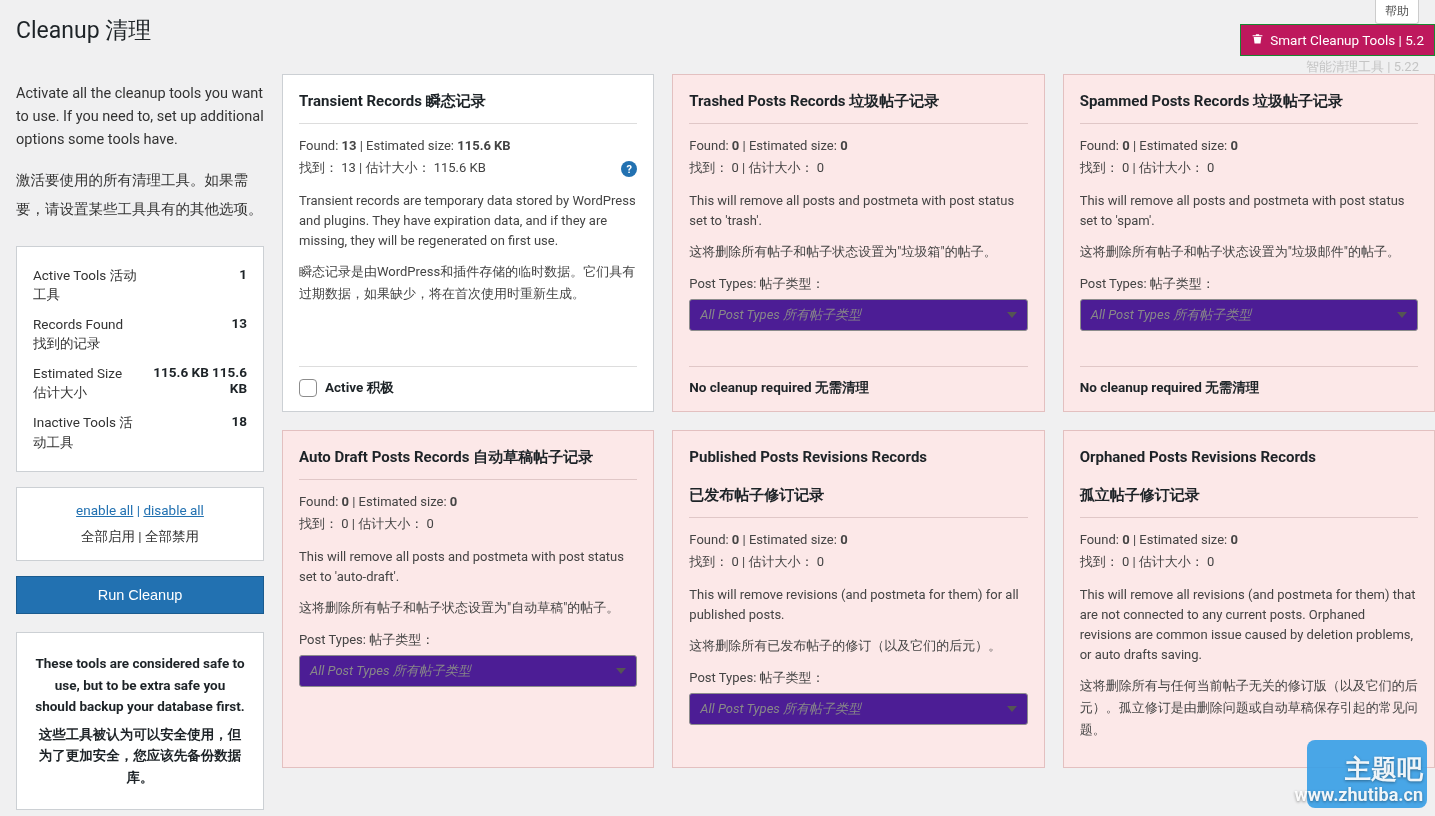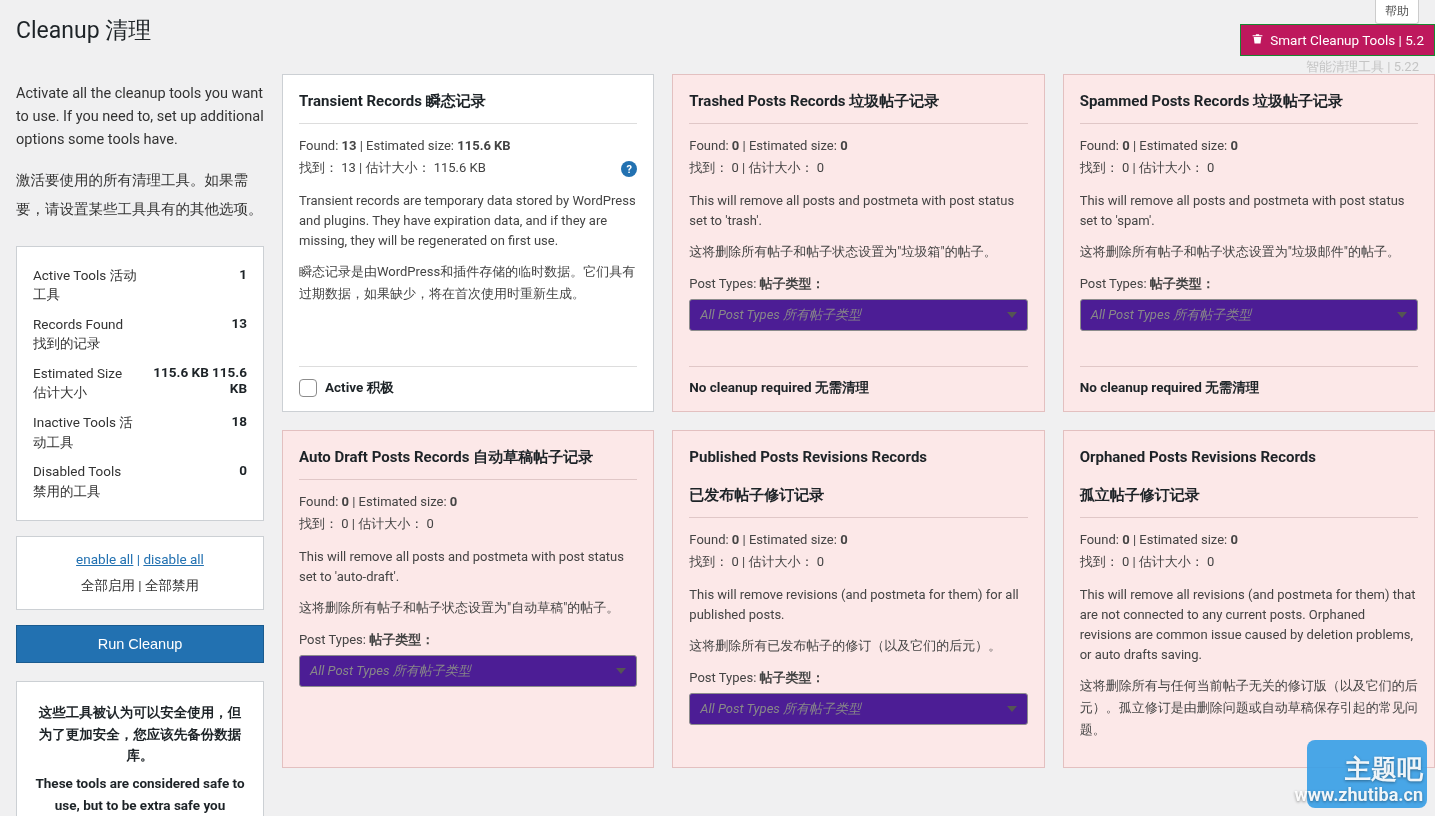--- a/index.html
+++ b/index.html
@@ -158,21 +158,21 @@
     color: #fff;
     font-size: 11px;
     font-weight: 700;
     display: flex;
     align-items: center;
     justify-content: center;
   }
   .desc-en { font-size: 13px; color: #444; line-height: 1.55; margin: 0 0 10px 0;}
   .desc-cn { font-size: 13px; color: #444; line-height: 1.7; margin: 0 0 12px 0;}
   .pt-label-en { font-size: 13px; color: #444; display:inline;}
-  .pt-label-cn { font-size: 13px; color: #444; display:inline;font-weight:bold;}
+  .pt-label-cn { font-size: 13px; color: #444; display:inline;}
   .select-wrap { margin-top: 6px; position: relative;}
   .faux-select {
     border: 1px solid #8c8c8c;
     background: #4c1d95;
     color: #888;
     font-style: italic;
     font-size: 13px;
     padding: 6px 28px 6px 10px;
     width: 100%;
     border-radius: 3px;
@@ -265,44 +265,40 @@
           <span class="stat-val">13</span>
         </div>
         <div class="stat-row">
           <span class="stat-label">Estimated Size 估计大小</span>
           <span class="stat-val">115.6 KB 115.6 KB</span>
         </div>
         <div class="stat-row">
           <span class="stat-label">Inactive Tools 活动工具</span>
           <span class="stat-val">18</span>
         </div>
-        <div class="stat-row">
-          <span class="stat-label">Disabled Tools 禁用的工具</span>
-          <span class="stat-val">0</span>
-        </div>
       </div>
 
     <div class="sidebox">
       <div class="enable-links">
         <a>enable all</a>
         <span> | </span>
         <a>disable all</a>
       </div>
       <div class="enable-links-cn">
         <span>全部启用</span>
         <span> | </span>
         <span>全部禁用</span>
       </div>
     </div>
 
     <button class="run-btn">Run Cleanup</button>
 
     <div class="sidebox safebox">
+      <p class="bold">These tools are considered safe to use, but to be extra safe you should backup your database first.</p>
       <p class="bold">这些工具被认为可以安全使用，但为了更加安全，您应该先备份数据库。</p>
-      <p class="bold">These tools are considered safe to use, but to be extra safe you should backup your database first.</p>
     </div>
   </aside>
 
   <main class="grid" id="grid">
       <div class="card">
         <h3 class="">Transient Records 瞬态记录</h3>
         <hr>
         <div class="meta-en">Found: <b>13</b> | Estimated size: <b>115.6 KB</b></div>
         <div class="meta-cn">找到： 13 | 估计大小： 115.6 KB</div>
         <div class="help-icon">?</div>

